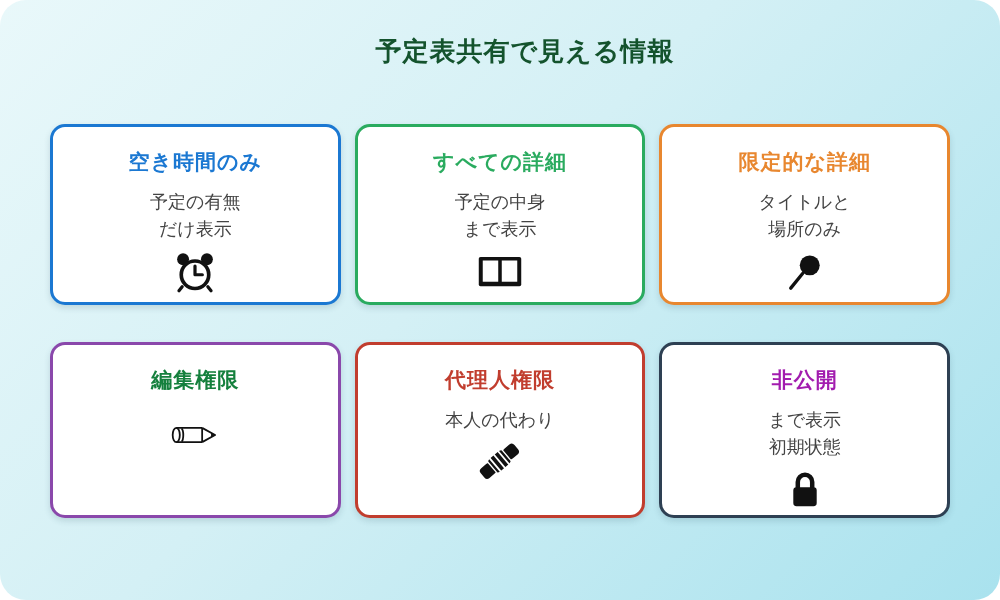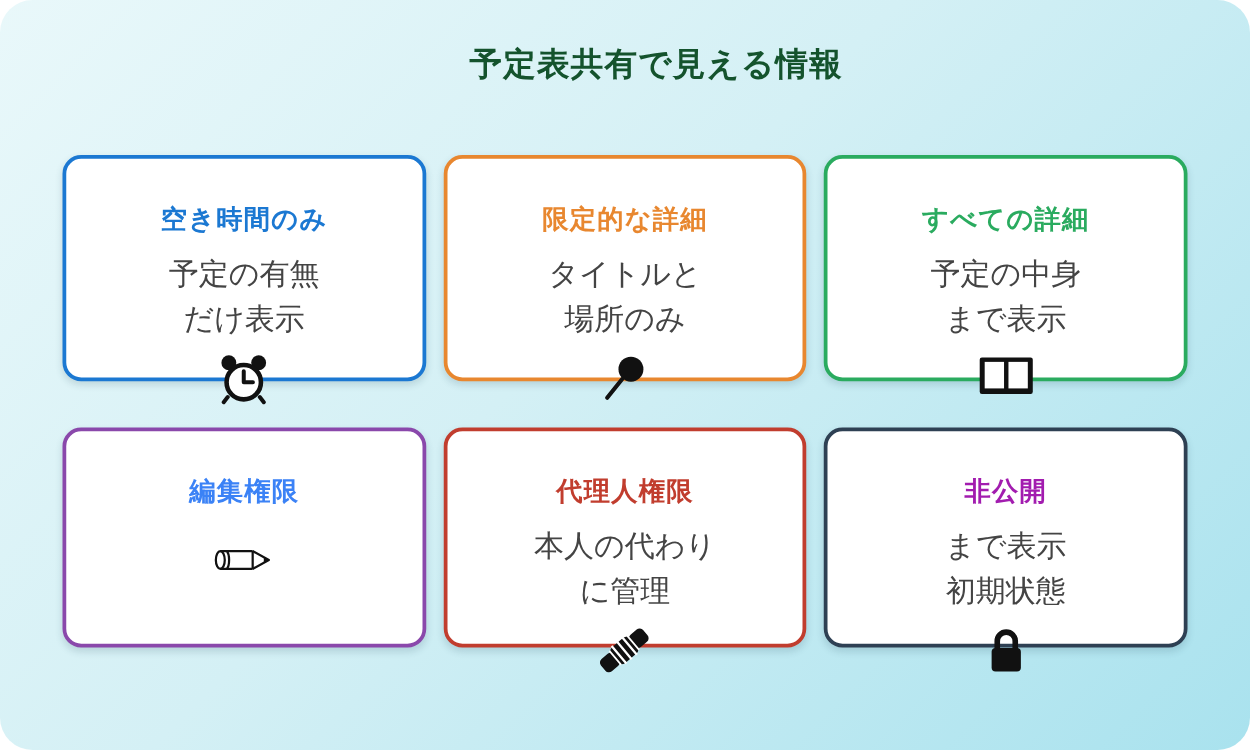--- a/index.html
+++ b/index.html
@@ -19,27 +19,27 @@
   }
   .cards{
     position:absolute;left:50px;top:124px;width:900px;
     display:grid;grid-template-columns:repeat(3,1fr);
     grid-template-rows:181px 176px;column-gap:14px;row-gap:37px;
   }
   .card{
     background:#ffffff;border:3px solid #888;border-radius:15px;
     box-shadow:0 3px 6px rgba(30,70,90,0.16);
     display:flex;flex-direction:column;align-items:center;
-    padding-top:34px;box-sizing:border-box;
+    padding-top:21px;box-sizing:border-box;
   }
   .card-title{
     font-size:21px;font-weight:800;margin-bottom:13px;letter-spacing:1px;
   }
   .card-body{
-    font-size:24px;line-height:1.52;color:#444444;text-align:center;
+    font-size:18px;line-height:1.52;color:#444444;text-align:center;
   }
   .card-body span{display:block;}
   .card-icon{margin-top:7px;height:42px;display:flex;align-items:center;justify-content:center;}
   svg{display:block;}
 </style>
 </head>
 <body>
 
 <div class="canvas">
   <div class="board"></div>
@@ -58,70 +58,69 @@
         <svg width="44" height="44" viewBox="0 0 48 46">
           <circle cx="11" cy="9" r="6.5" fill="#111"></circle>
           <circle cx="37" cy="9" r="6.5" fill="#111"></circle>
           <path d="M10 39 L6.5 43.5 M38 39 L41.5 43.5" stroke="#111" stroke-width="3.5" stroke-linecap="round"></path>
           <circle cx="24" cy="26" r="15" fill="#fff" stroke="#111" stroke-width="4"></circle>
           <path d="M24 26 V16.5 M24 26 H32" fill="none" stroke="#111" stroke-width="3.5" stroke-linecap="round"></path>
         </svg>
       </div>
     </div>
 
-    <div class="card" style="border-color: rgb(232, 135, 47);">
-      <div class="card-title" style="color: rgb(232, 135, 47);">限定的な詳細</div>
-      <div class="card-body">
-        <span>タイトルと</span>
-        <span>場所のみ</span>
-      </div>
-      <div class="card-icon">
-        <svg width="38" height="40" viewBox="0 0 40 40">
-          <circle cx="25" cy="13" r="10.5" fill="#111"></circle>
-          <path d="M17.5 21.5 L5 37" stroke="#111" stroke-width="3.5" stroke-linecap="round"></path>
-        </svg>
-      </div>
-    </div>
-
     <div class="card" style="border-color: rgb(42, 171, 95);">
       <div class="card-title" style="color: rgb(42, 171, 95);">すべての詳細</div>
       <div class="card-body">
         <span>予定の中身</span>
         <span>まで表示</span>
       </div>
       <div class="card-icon">
         <svg width="46" height="38" viewBox="0 0 52 40">
           <rect x="2" y="3" width="48" height="33" rx="2" fill="#111"></rect>
           <rect x="6.5" y="7" width="17.5" height="24" fill="#fff"></rect>
           <rect x="28" y="7" width="17.5" height="24" fill="#fff"></rect>
         </svg>
       </div>
     </div>
 
+    <div class="card" style="border-color: rgb(232, 135, 47);">
+      <div class="card-title" style="color: rgb(232, 135, 47);">限定的な詳細</div>
+      <div class="card-body">
+        <span>タイトルと</span>
+        <span>場所のみ</span>
+      </div>
+      <div class="card-icon">
+        <svg width="38" height="40" viewBox="0 0 40 40">
+          <circle cx="25" cy="13" r="10.5" fill="#111"></circle>
+          <path d="M17.5 21.5 L5 37" stroke="#111" stroke-width="3.5" stroke-linecap="round"></path>
+        </svg>
+      </div>
+    </div>
+
     <div class="card" style="border-color: rgb(138, 72, 171);">
-      <div class="card-title" style="color: #3b82f6;">編集権限</div>
+      <div class="card-title" style="color: #15803d;">編集権限</div>
       <div class="card-icon">
         <svg width="50" height="22" viewBox="0 0 56 22">
           <g fill="none" stroke="#111" stroke-width="2" stroke-linejoin="round">
             <ellipse cx="7" cy="11" rx="4" ry="8"></ellipse>
             <path d="M7 3 H36 M7 19 H36"></path>
             <path d="M13 3.5 C15.5 6 15.5 16 13 18.5"></path>
             <path d="M36 3 V19"></path>
             <path d="M36 3 L50.5 11 L36 19"></path>
           </g>
           <path d="M46 8.5 L51 11 L46 13.5 Z" fill="#111"></path>
         </svg>
       </div>
     </div>
 
     <div class="card" style="border-color: rgb(193, 61, 46);">
       <div class="card-title" style="color: rgb(193, 61, 46); text-align: right;">代理人権限</div>
       <div class="card-body">
         <span>本人の代わり</span>
-        <span>に管理</span>
       </div>
       <div class="card-icon">
         <svg width="44" height="44" viewBox="0 0 48 48">
           <g transform="rotate(-40 24 24)">
             <rect x="0" y="16" width="15" height="14" rx="4" fill="#111"></rect>
             <rect x="12" y="14" width="24" height="18" rx="6" fill="#111"></rect>
             <rect x="33" y="16" width="15" height="14" rx="4" fill="#111"></rect>
             <path d="M18 13 V33 M24 13 V33 M30 13 V33" stroke="#fff" stroke-width="2"></path>
             <path d="M13.8 15 V31 M34.2 15 V31" stroke="#fff" stroke-width="1.5"></path>
           </g>

